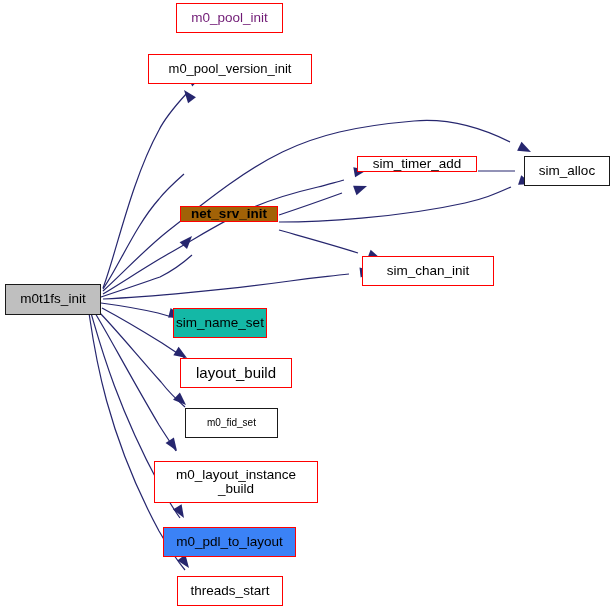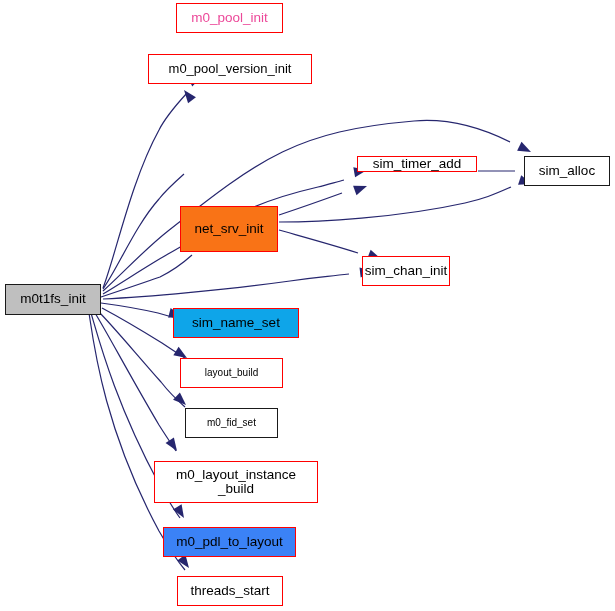--- a/index.html
+++ b/index.html
@@ -76,27 +76,27 @@
         <path d="M 279,222 C 319,222 397,218 465,203 C 483,199 493,195 511,187" fill="none" stroke="#26266e" stroke-width="1.2"></path>
         <polygon points="0,0 -13,-5 -13,5" fill="#26266e" transform="translate(532,184) rotate(18)"></polygon>
         <path d="M 279,230 C 300,236 333,245 358,253" fill="none" stroke="#26266e" stroke-width="1.2"></path>
         <polygon points="0,0 -13,-5 -13,5" fill="#26266e" transform="translate(381,259) rotate(21)"></polygon>
         <path d="M 478,171 C 492,171 503,171 515,171" fill="none" stroke="#26266e" stroke-width="1.2"></path>
         <polygon points="0,0 -13,-5 -13,5" fill="#26266e" transform="translate(537,171) rotate(0)"></polygon>
       </g>
   </svg>
   <div id="nodes-layer">
       <div class="graph-node" style="left: 5px; top: 284px; width: 96px; height: 31px; border: 1.5px solid rgb(26, 26, 26); background: rgb(191, 191, 191); font-size: 13.5px; color: rgb(0, 0, 0); align-items: center;"><span class="node-label">m0t1fs_init</span></div>
-      <div class="graph-node" style="left: 176px; top: 3px; width: 107px; height: 30px; border: 1.5px solid rgb(255, 0, 0); background: rgb(255, 255, 255); font-size: 13.5px; color: #ec4899;"><span class="node-label">m0_pool_init</span></div>
+      <div class="graph-node" style="left: 176px; top: 3px; width: 107px; height: 30px; border: 1.5px solid rgb(255, 0, 0); background: rgb(255, 255, 255); font-size: 13.5px; color: #701a75;"><span class="node-label">m0_pool_init</span></div>
       <div class="graph-node" style="left: 148px; top: 54px; width: 164px; height: 30px; border: 1.5px solid rgb(255, 0, 0); background: rgb(255, 255, 255); font-size: 13px; color: rgb(0, 0, 0);"><span class="node-label">m0_pool_version_init</span></div>
       <div class="graph-node" style="left: 357px; top: 156px; width: 120px; height: 16px; border: 1.5px solid rgb(255, 0, 0); background: rgb(255, 255, 255); font-size: 13.5px; color: rgb(0, 0, 0);"><span class="node-label">sim_timer_add</span></div>
       <div class="graph-node" style="left: 524px; top: 156px; width: 86px; height: 30px; border: 1.5px solid rgb(26, 26, 26); background: rgb(255, 255, 255); font-size: 13.5px; color: rgb(0, 0, 0);"><span class="node-label">sim_alloc</span></div>
-      <div class="graph-node" style="left: 180px; top: 206px; width: 98px; height: 46px; border: 1.5px solid rgb(255, 0, 0); background: #f97316; font-size: 13.5px; color: rgb(0, 0, 0);"><span class="node-label">net_srv_init</span></div>
-      <div class="graph-node" style="left: 362px; top: 256px; width: 88px; height: 30px; border: 1.5px solid rgb(255, 0, 0); background: rgb(255, 255, 255); font-size: 13.5px; color: rgb(0, 0, 0);"><span class="node-label">sim_chan_init</span></div>
-      <div class="graph-node" style="left: 173px; top: 308px; width: 126px; height: 30px; border: 1.5px solid rgb(255, 0, 0); background: #0ea5e9; font-size: 13.5px; color: rgb(0, 0, 0);"><span class="node-label">sim_name_set</span></div>
-      <div class="graph-node" style="left: 180px; top: 358px; width: 103px; height: 30px; border: 1.5px solid rgb(255, 0, 0); background: rgb(255, 255, 255); font-size: 10px; color: rgb(0, 0, 0);"><span class="node-label">layout_build</span></div>
+      <div class="graph-node" style="left: 180px; top: 206px; width: 98px; height: 16px; border: 1.5px solid rgb(255, 0, 0); background: #a16207; font-size: 13.5px; color: rgb(0, 0, 0); font-weight: bold;"><span class="node-label">net_srv_init</span></div>
+      <div class="graph-node" style="left: 362px; top: 256px; width: 132px; height: 30px; border: 1.5px solid rgb(255, 0, 0); background: rgb(255, 255, 255); font-size: 13.5px; color: rgb(0, 0, 0);"><span class="node-label">sim_chan_init</span></div>
+      <div class="graph-node" style="left: 173px; top: 308px; width: 94px; height: 30px; border: 1.5px solid rgb(255, 0, 0); background: #14b8a6; font-size: 13.5px; color: rgb(0, 0, 0);"><span class="node-label">sim_name_set</span></div>
+      <div class="graph-node" style="left: 180px; top: 358px; width: 112px; height: 30px; border: 1.5px solid rgb(255, 0, 0); background: rgb(255, 255, 255); font-size: 15px; color: rgb(0, 0, 0);"><span class="node-label">layout_build</span></div>
       <div class="graph-node" style="left: 185px; top: 408px; width: 93px; height: 30px; border: 1.5px solid rgb(26, 26, 26); background: rgb(255, 255, 255); font-size: 10px; color: rgb(0, 0, 0);"><span class="node-label">m0_fid_set</span></div>
       <div class="graph-node" style="left: 154px; top: 461px; width: 164px; height: 42px; border: 1.5px solid rgb(255, 0, 0); background: rgb(255, 255, 255); font-size: 13.5px; color: rgb(0, 0, 0);"><span class="node-label">m0_layout_instance
 _build</span></div>
       <div class="graph-node" style="left: 163px; top: 527px; width: 133px; height: 30px; border: 1.5px solid rgb(255, 0, 0); background: #3b82f6; font-size: 13.5px; color: rgb(0, 0, 0);"><span class="node-label">m0_pdl_to_layout</span></div>
       <div class="graph-node" style="left: 177px; top: 576px; width: 106px; height: 30px; border: 1.5px solid rgb(255, 0, 0); background: rgb(255, 255, 255); font-size: 13.5px; color: rgb(0, 0, 0);"><span class="node-label">threads_start</span></div>
     </div>
 </div>
 
 </body></html>

